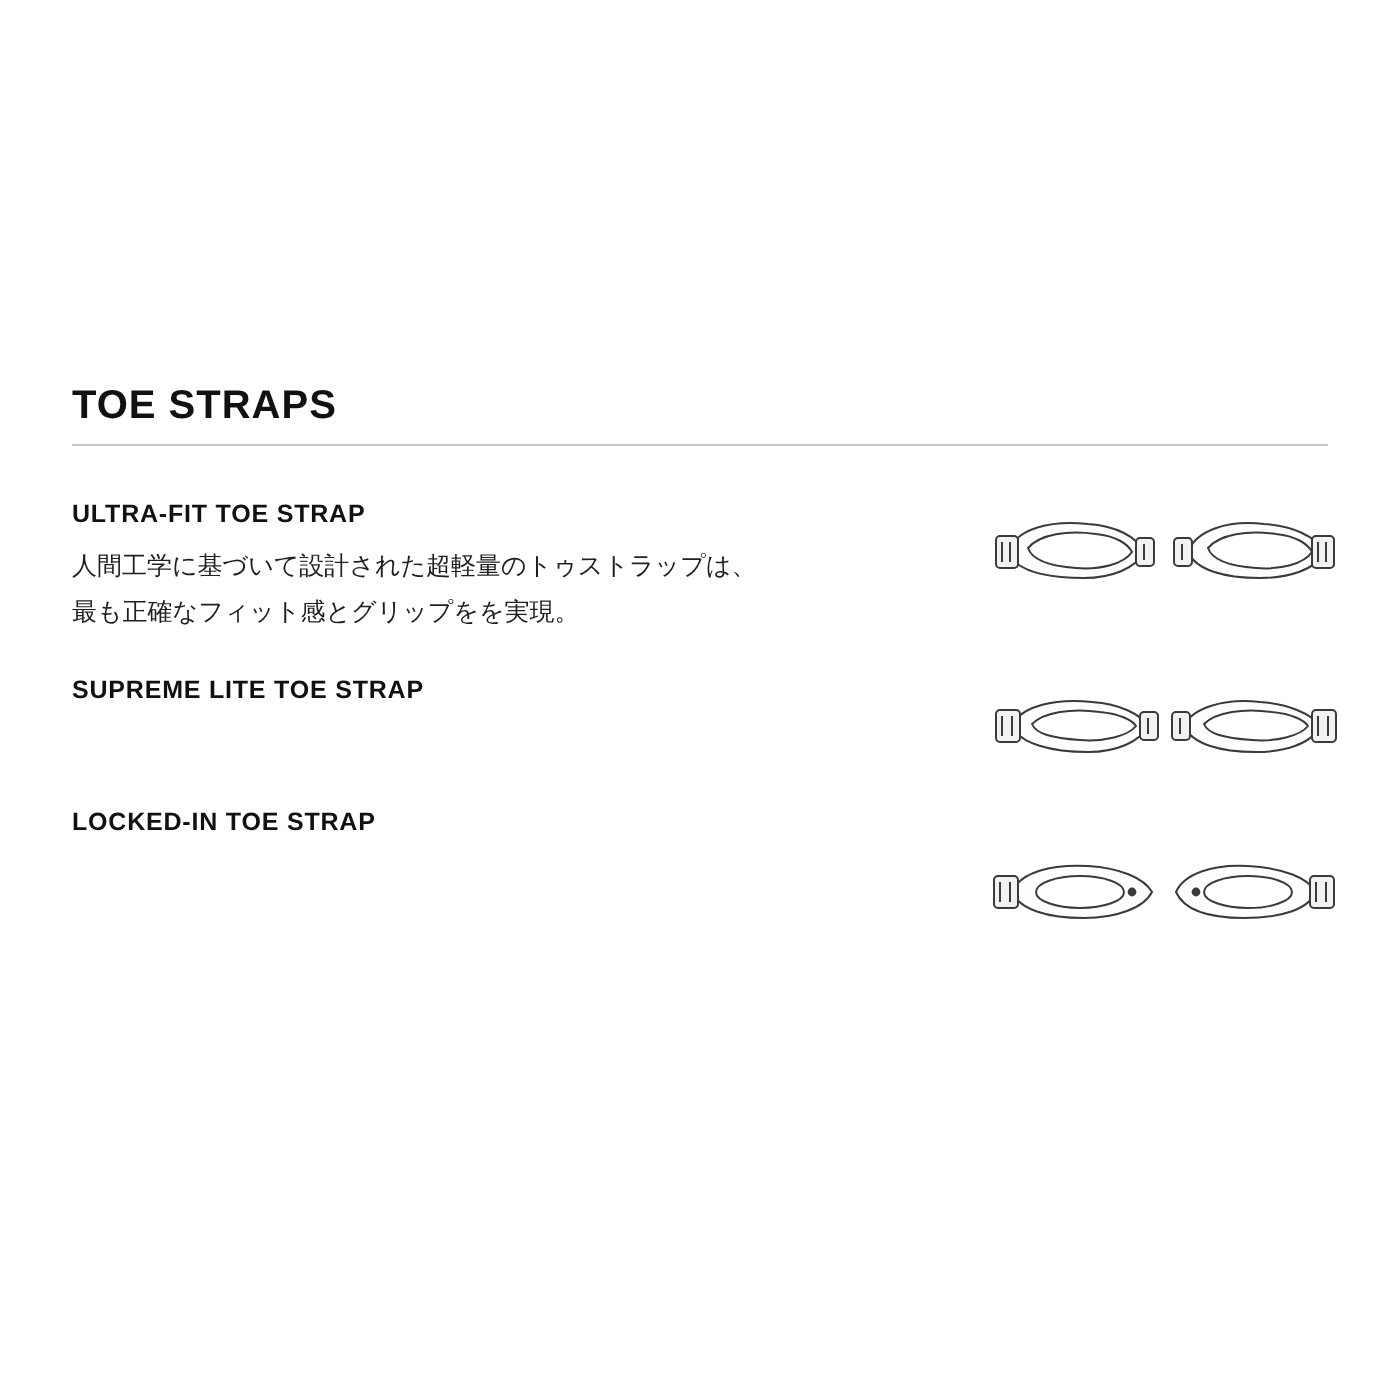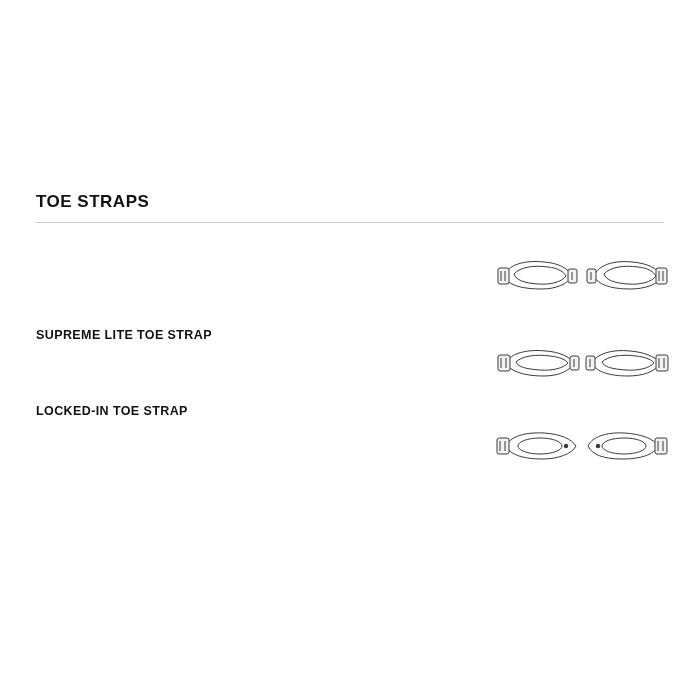--- a/index.html
+++ b/index.html
@@ -17,40 +17,40 @@
   .page {
     position: relative;
     width: 700px;
     height: 700px;
     box-sizing: border-box;
   }
   .section-title {
     position: absolute;
     left: 36px;
     top: 192px;
-    font-size: 17px;
+    font-size: 20px;
     font-weight: 700;
     letter-spacing: 0.5px;
     color: #111111;
   }
   .title-rule {
     position: absolute;
     left: 36px;
     top: 222px;
     width: 628px;
     height: 1px;
     background: #c9c9c9;
   }
   .entry {
     position: absolute;
     left: 36px;
     width: 430px;
   }
   .entry-1 { top: 250px; }
-  .entry-2 { top: 328px; }
+  .entry-2 { top: 338px; }
   .entry-3 { top: 404px; }
 
   .entry-title {
     font-size: 12.5px;
     font-weight: 700;
     letter-spacing: 0.4px;
     color: #111111;
     margin-bottom: 8px;
   }
   .entry-desc {
@@ -73,20 +73,23 @@
 </style>
 </head>
 <body>
 
 <div class="page">
 
   <div class="section-title">TOE STRAPS</div>
   <div class="title-rule"></div>
 
   <div class="entry entry-1">
+    <div class="entry-title">ULTRA-FIT TOE STRAP</div>
+    <div class="entry-desc">人間工学に基づいて設計された超軽量のトゥストラップは、
+最も正確なフィット感とグリップをを実現。</div>
   </div>
   <div class="art art-1">
     <svg width="180" height="46" viewBox="0 0 180 46" fill="none" stroke="#3a3a3a" stroke-width="1">
 
       <g>
         <path d="M12 24 C16 12, 34 8, 52 10 C66 11, 76 16, 80 24 C76 32, 64 37, 50 37 C32 37, 16 34, 12 24 Z" fill="#fdfdfd"></path>
         <path d="M22 22 C28 15, 42 13, 56 15 C66 16, 72 20, 74 24 C70 30, 58 33, 46 32 C32 31, 24 28, 22 22 Z" fill="#ffffff"></path>
         <rect x="6" y="16" width="11" height="16" rx="2" fill="#f2f2f2"></rect>
         <line x1="9" y1="19" x2="9" y2="29"></line>
         <line x1="13" y1="19" x2="13" y2="29"></line>

